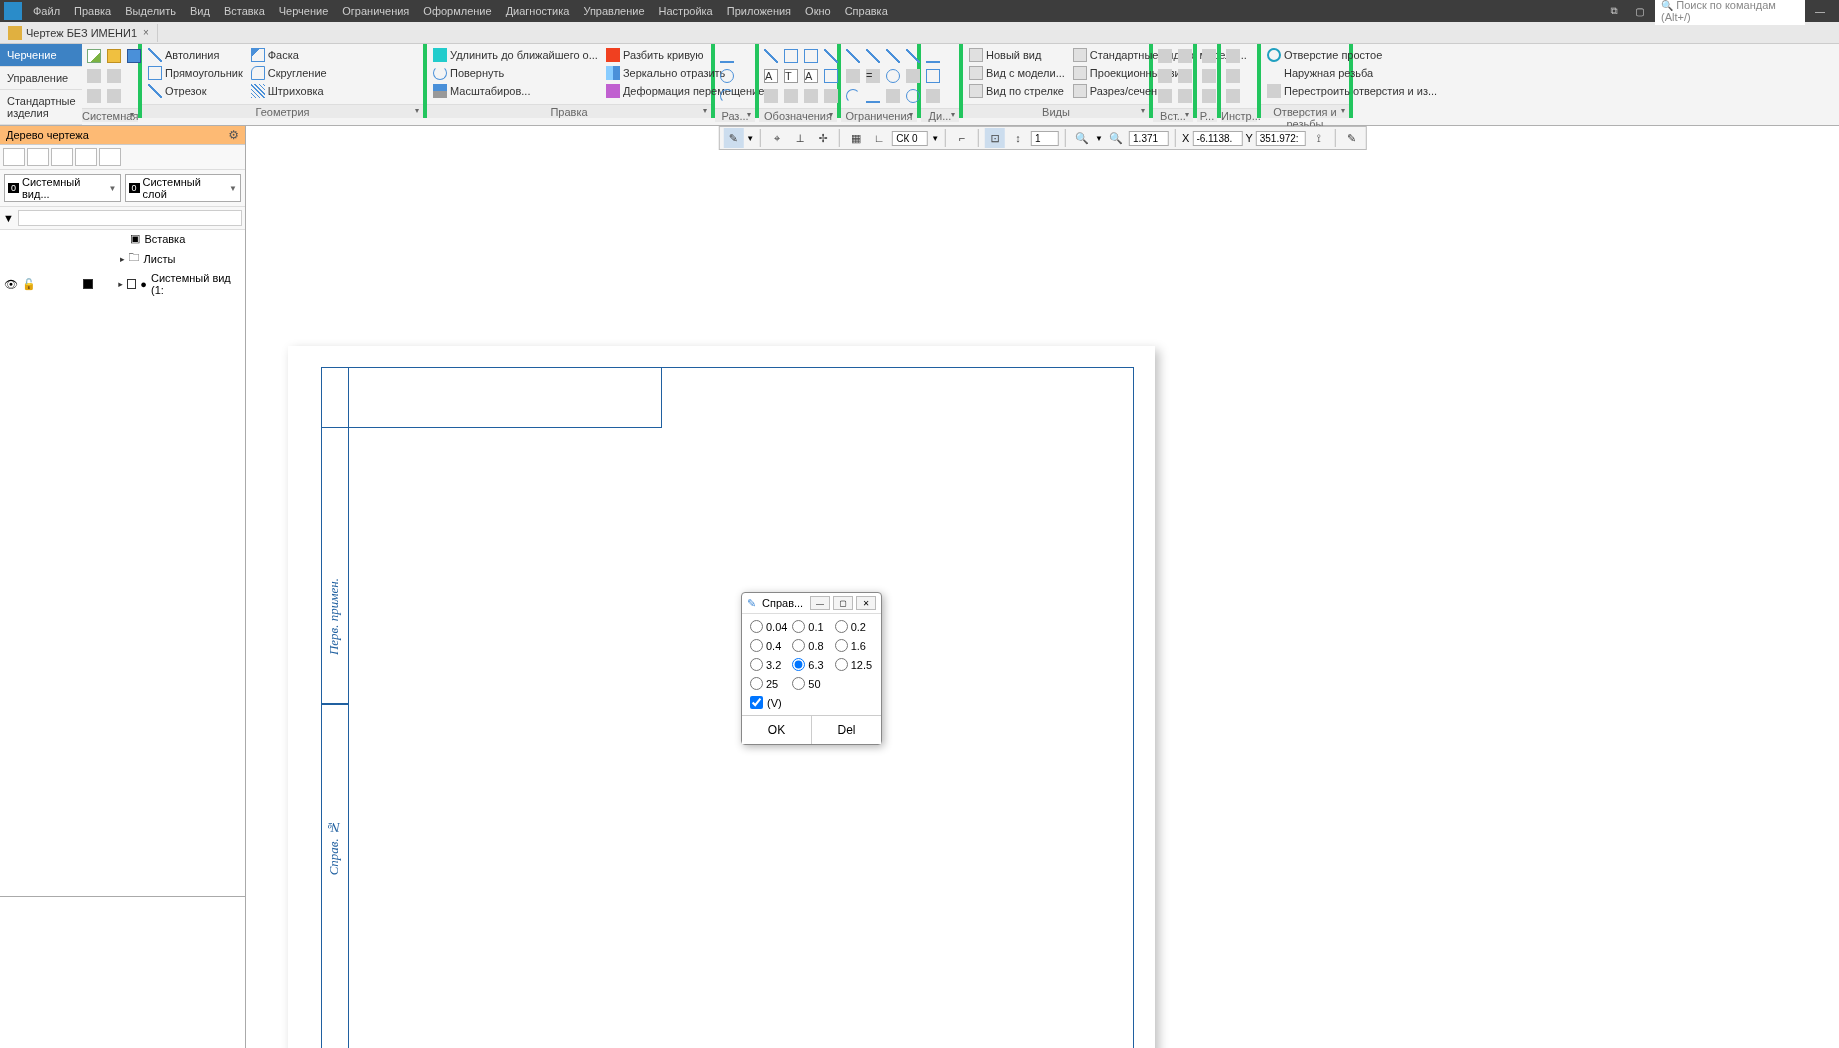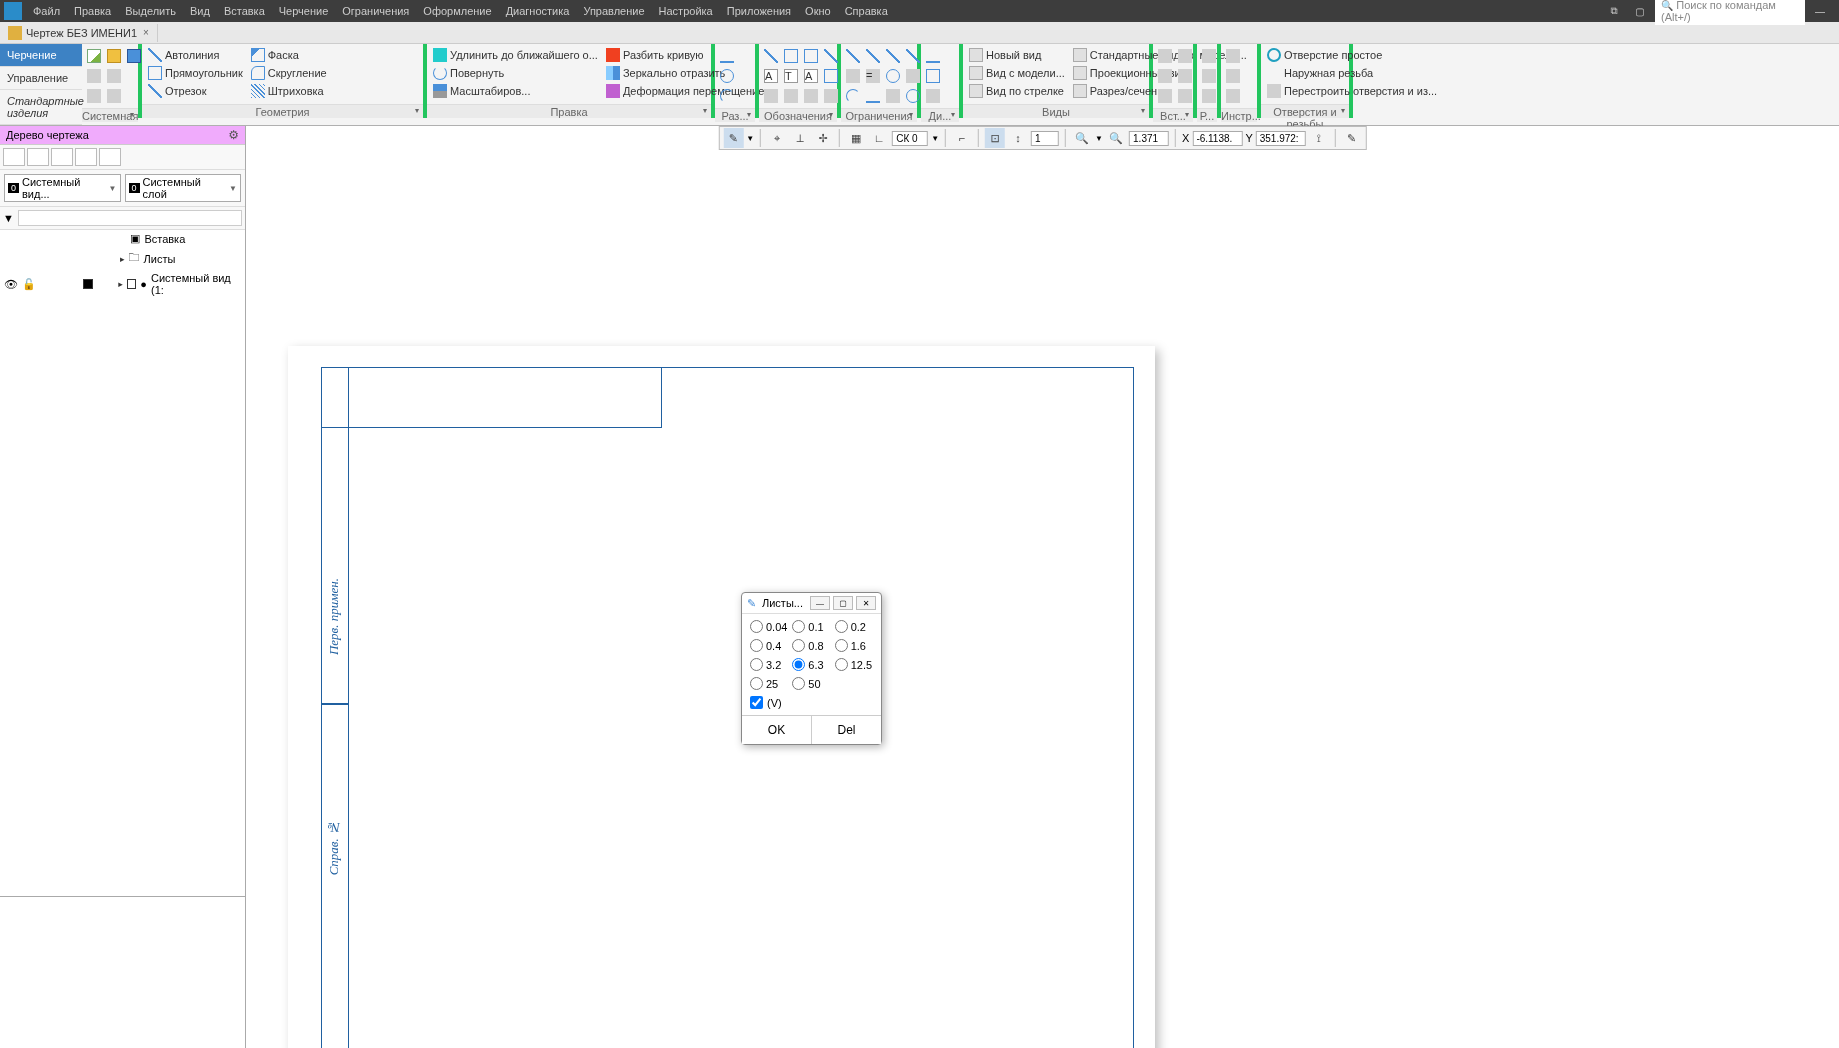--- a/index.html
+++ b/index.html
@@ -17,21 +17,21 @@
 .doctabs { display: flex; align-items: center; background: #e8e8e8; border-bottom: 1px solid #ccc; height: 22px; }
 .doctabs .doc-tab { display: flex; align-items: center; padding: 2px 8px; background: #e8e8e8; border-right: 1px solid #ccc; font-size: 11px; color: #333; }
 .doctabs .doc-tab .tab-icon { width: 14px; height: 14px; background: #e0b040; margin-right: 4px; }
 .doctabs .doc-tab .close-x { margin-left: 6px; color: #666; font-size: 10px; }
 
 
 .ribbon-container { display: flex; background: #f4f4f4; border-bottom: 1px solid #b0b0b0; }
 .left-ribbon-tabs { display: flex; flex-direction: column; width: 82px; }
 .left-ribbon-tabs .tab-btn { padding: 5px 7px; font-size: 11px; color: #333; text-align: left; border-bottom: 1px solid #ddd; }
 .left-ribbon-tabs .tab-btn.active { background: #3d82c4; color: #fff; }
-.left-ribbon-tabs .tab-btn.multi { line-height: 1.1; font-style: italic; }
+.left-ribbon-tabs .tab-btn.multi { line-height: 1.1; }
 
 .ribbon { display: flex; flex: 1; height: 74px; }
 .ribbon-group { display: flex; flex-direction: column; border-right: 4px solid #22c55e; }
 .ribbon-group-body { display: flex; flex: 1; padding: 2px; align-items: flex-start; }
 .ribbon-group-label { font-size: 10px; color: #666; text-align: center; padding: 1px 0; background: #eaeaea; border-top: 1px solid #ddd; position: relative; height: 14px; }
 .ribbon-group-label .arrow { position: absolute; right: 4px; top: 1px; font-size: 8px; color: #666; }
 
 .rbtn-col { display: flex; flex-direction: column; gap: 0px; }
 .rbtn { display: flex; align-items: center; padding: 2px 4px; gap: 3px; cursor: pointer; color: #333; font-size: 11px; white-space: nowrap; }
 .rbtn .icon { width: 14px; height: 14px; flex-shrink: 0; }
@@ -62,21 +62,21 @@
 .ic-view { background: #e0e0e0; border: 1px solid #aaa; }
 .ic-hole { border: 2px solid #20a0c0; border-radius: 50%; }
 .ic-thread { background: repeating-linear-gradient(0deg, #20a0c0 1px, transparent 1px, transparent 3px); }
 .ic-generic { background: #d0d0d0; }
 
 
 .main-wrap { display: flex; height: calc(100% - 118px); }
 
 
 .left-panel { width: 246px; border-right: 1px solid #aaa; display: flex; flex-direction: column; background: #f8f8f8; }
-.panel-header { display: flex; align-items: center; justify-content: space-between; background: #f0abfc; padding: 2px 6px; border-bottom: 1px solid #ccc; font-size: 11px; }
+.panel-header { display: flex; align-items: center; justify-content: space-between; background: #fdba74; padding: 2px 6px; border-bottom: 1px solid #ccc; font-size: 11px; }
 .panel-header .gear { font-size: 12px; color: #555; }
 .panel-toolbar { display: flex; gap: 2px; padding: 3px; border-bottom: 1px solid #ddd; }
 .panel-toolbar .tbtn { width: 22px; height: 18px; border: 1px solid #bbb; background: #fff; }
 .view-layer-row { display: flex; gap: 4px; padding: 4px; border-bottom: 1px solid #ddd; }
 .combo { display: flex; align-items: center; border: 1px solid #aaa; background: #fff; padding: 1px 3px; flex: 1; gap: 3px; }
 .combo .badge { background: #000; color: #fff; padding: 0 3px; font-size: 9px; }
 .combo .dd { margin-left: auto; color: #666; font-size: 8px; }
 .filter-row { display: flex; align-items: center; padding: 3px; gap: 4px; border-bottom: 1px solid #ddd; }
 .filter-row input { flex: 1; border: 1px solid #ccc; padding: 1px 3px; }
 .tree { flex: 1; background: #fff; overflow: auto; }
@@ -642,21 +642,21 @@
         <div class="side-divider"></div>
         <div class="side-text t1">Перв. примен.</div>
         <div class="side-text t2">Справ. №</div>
       </div>
     </div>
 
 
     <div class="dialog">
       <div class="titlebar">
         <span class="feather">✎</span>
-        <span class="title">Листы...</span>
+        <span class="title">Справ...</span>
         <div class="wbtn">—</div>
         <div class="wbtn">▢</div>
         <div class="wbtn">✕</div>
       </div>
       <div class="body">
         <div class="radio-grid" id="radio-grid">
             <div class="radio-item">
               <input type="radio" name="ra" style="">
               <span>0.04</span>
             </div>

